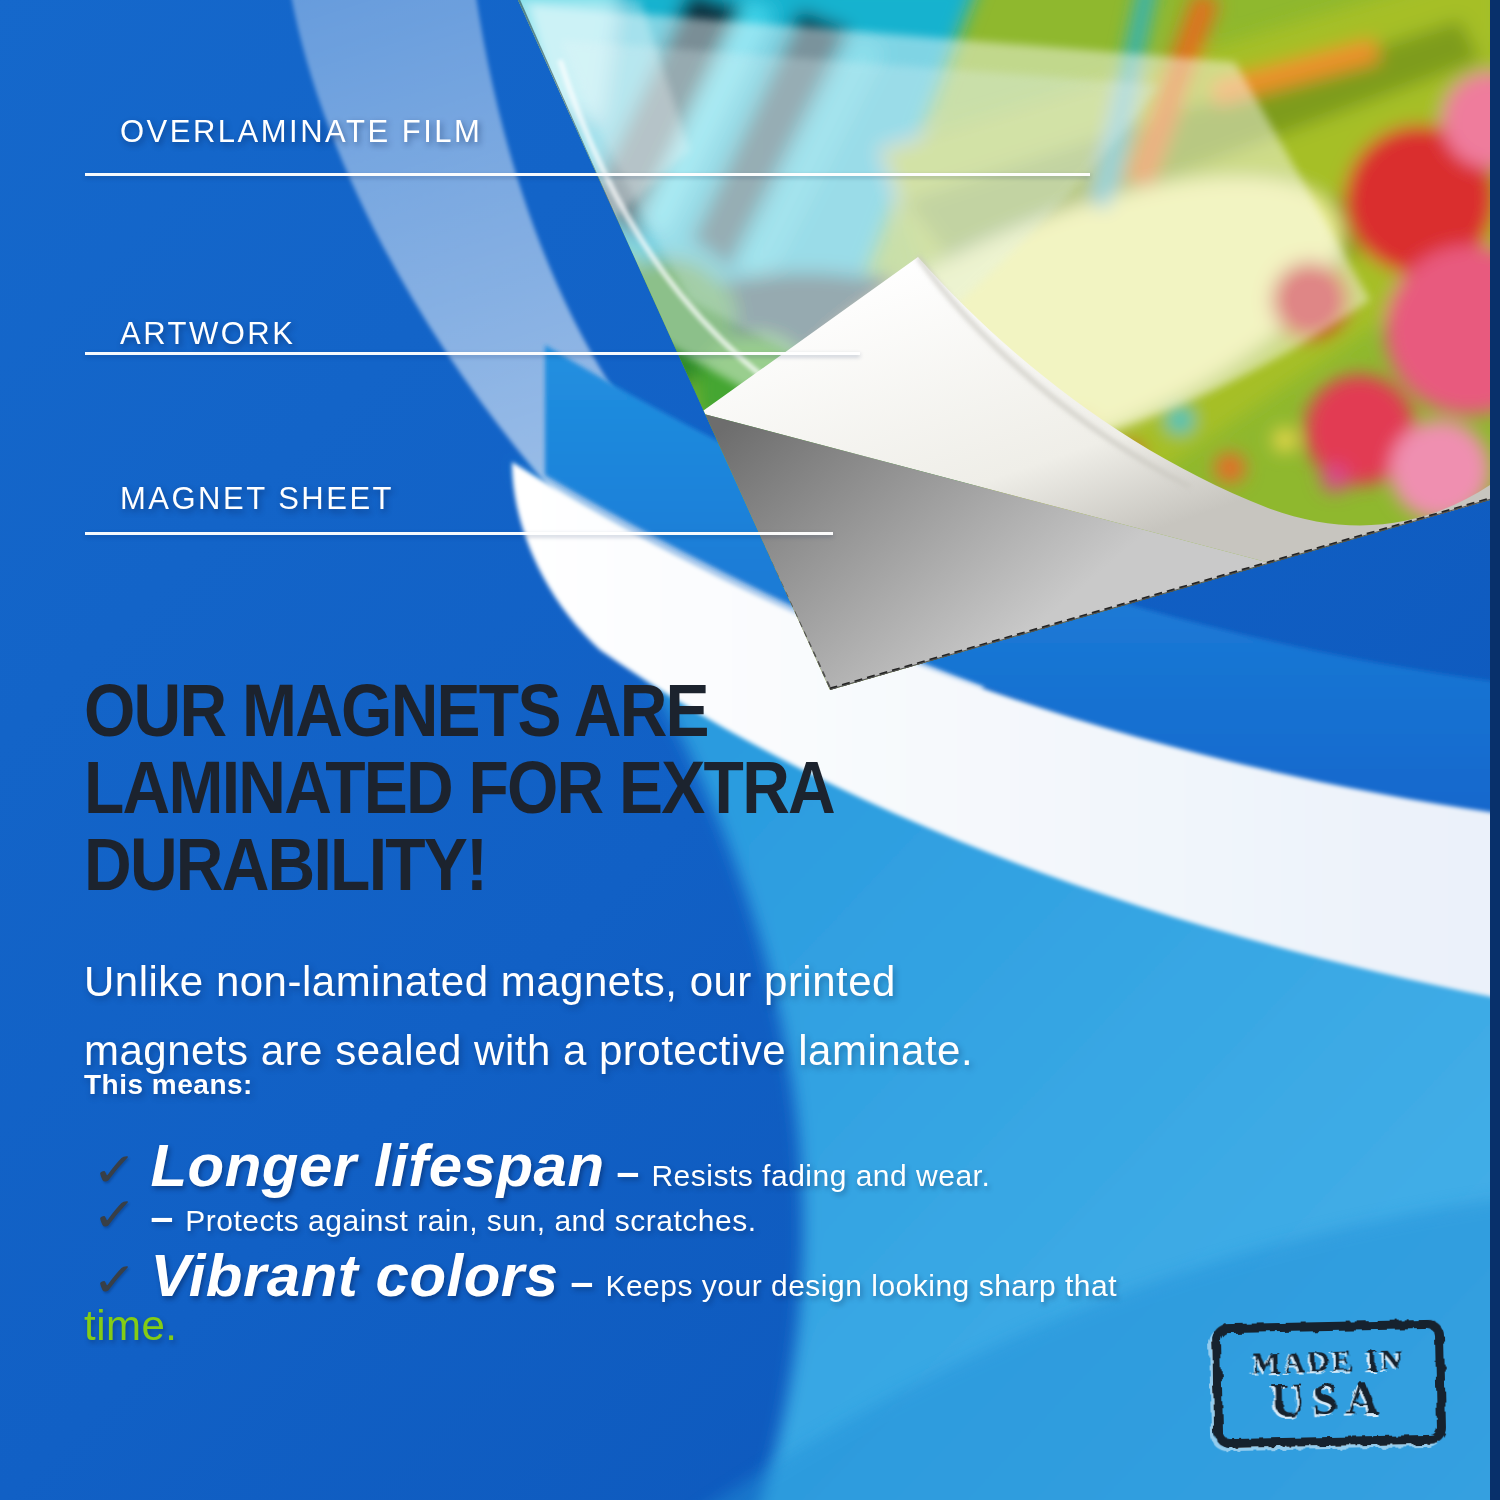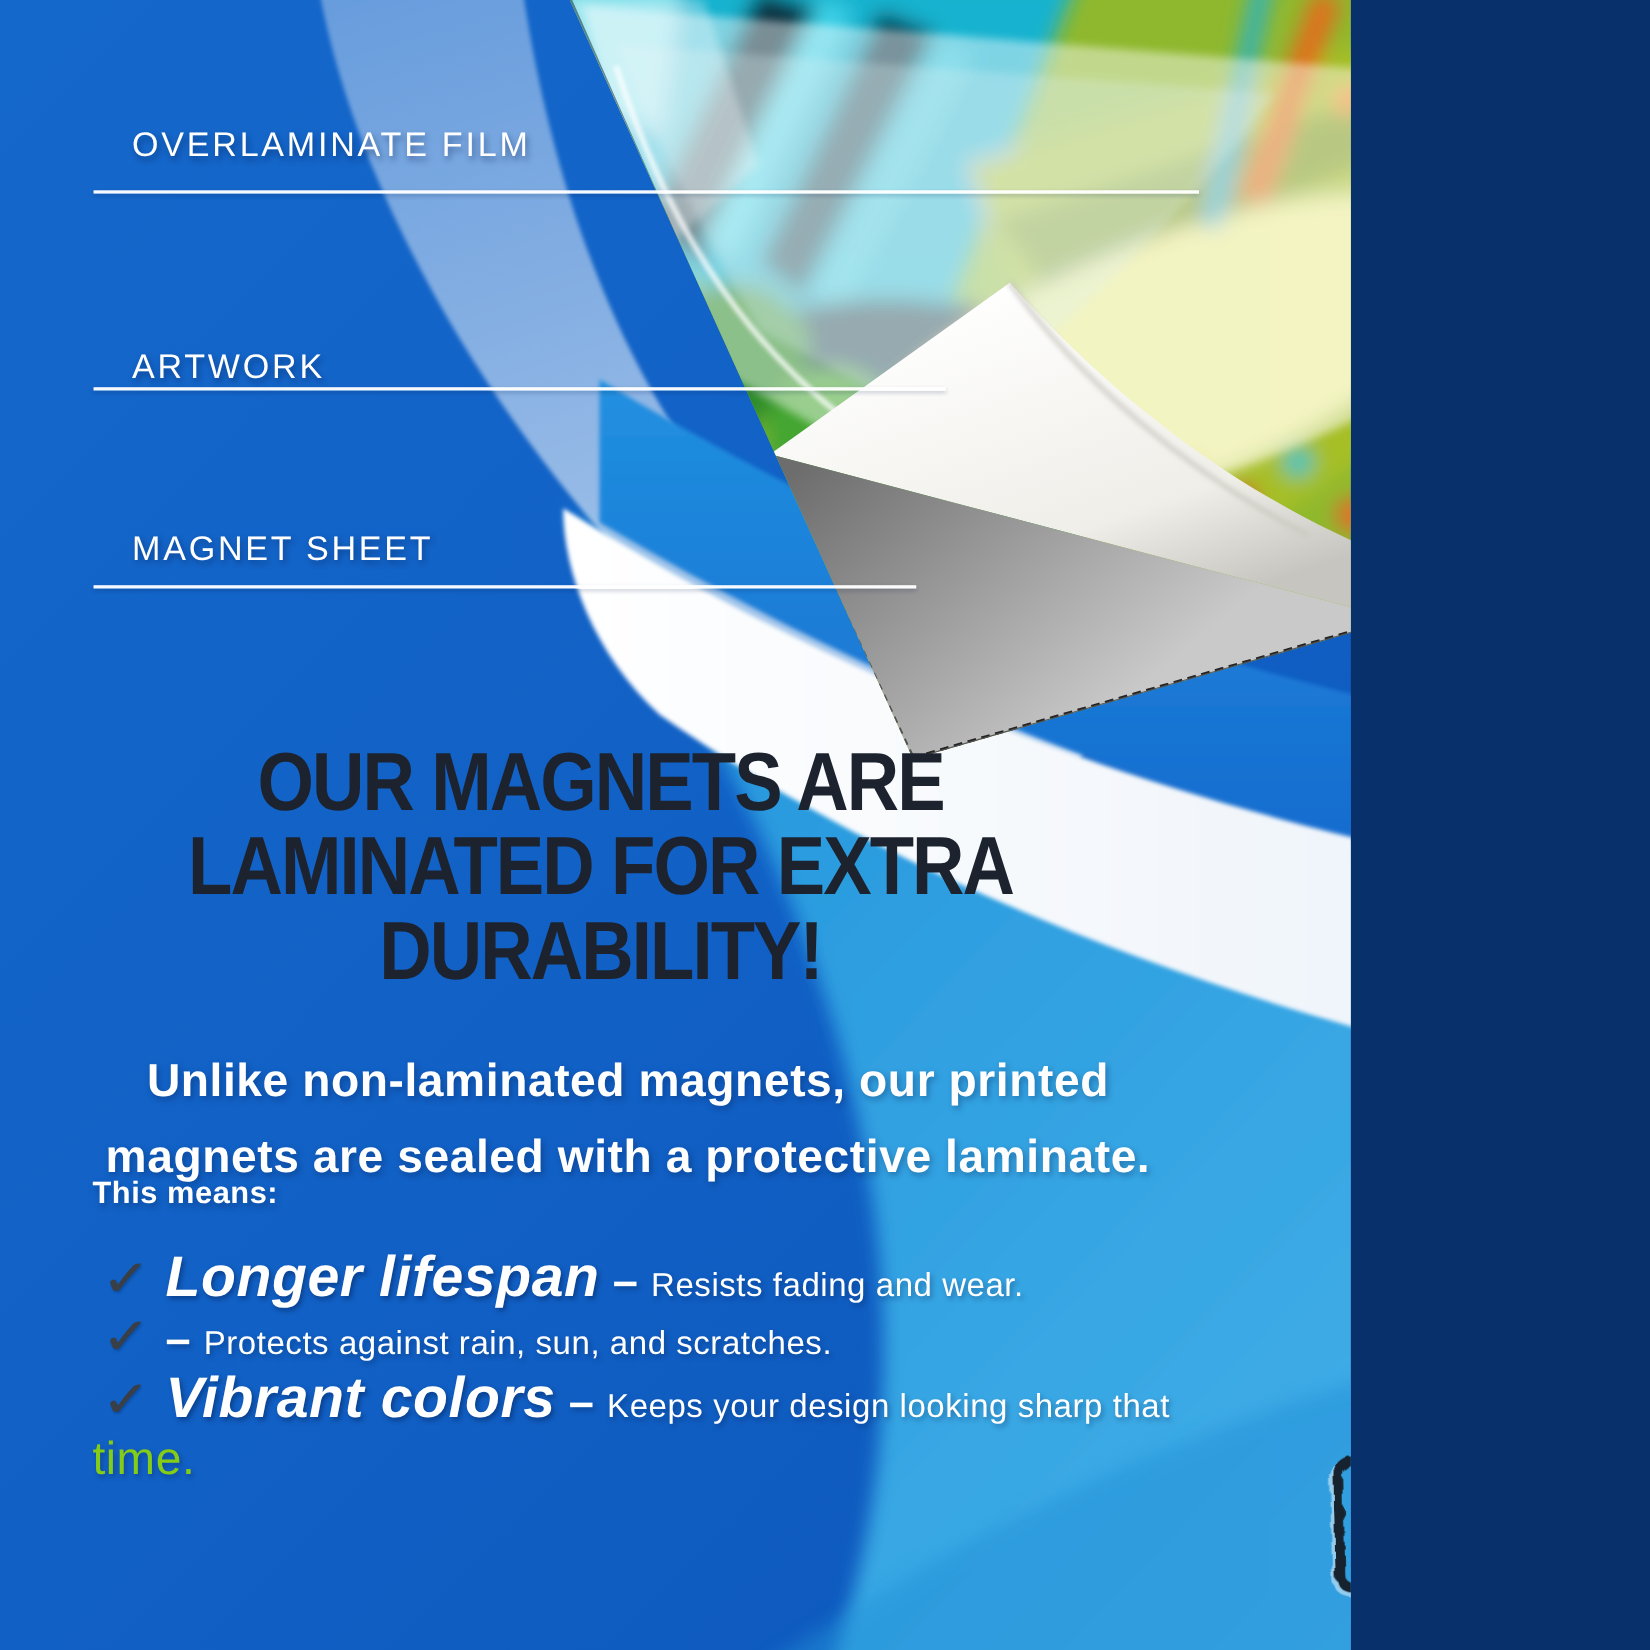--- a/index.html
+++ b/index.html
@@ -1,19 +1,18 @@
 <!DOCTYPE html>
 <html><head>
 <meta charset="utf-8">
 <style>
   html,body{margin:0;padding:0;background:#08306b;}
   .canvas{
-    position:relative;width:1228px;height:1500px;overflow:hidden;
+    position:relative;width:1490px;height:1500px;overflow:hidden;
     font-family:"Liberation Sans","DejaVu Sans",sans-serif;
-    text-align:center;
   }
   .bg-svg{position:absolute;left:0;top:0;width:1500px;height:1500px;display:block;}
 
   
   .callout-label{
     position:absolute;left:120px;color:#ffffff;
     font-size:31px;letter-spacing:2.5px;font-weight:500;
     text-shadow:2px 3px 6px rgba(0,25,70,.45);
     white-space:nowrap;
   }
@@ -27,39 +26,39 @@
     position:absolute;left:84px;top:672px;width:1050px;
     font-weight:800;font-size:75px;line-height:77px;letter-spacing:-2px;
     color:#1c232e;transform:scaleX(.88);transform-origin:left top;
     white-space:nowrap;
   }
   .headline span{display:block;}
 
   
   .intro{
     position:absolute;left:84px;top:947px;color:#fff;
-    font-size:42px;line-height:69px;font-weight:700;letter-spacing:.5px;
-    text-shadow:2px 3px 6px rgba(0,25,70,.35);white-space:nowrap;margin-left:12px;
+    font-size:42px;line-height:69px;font-weight:400;letter-spacing:.5px;
+    text-shadow:2px 3px 6px rgba(0,25,70,.35);white-space:nowrap;
   }
   .intro span{display:block;}
   .lead-in{
     position:absolute;left:84px;top:1069px;color:#fff;
     font-size:28px;font-weight:700;letter-spacing:.5px;
     text-shadow:2px 3px 6px rgba(0,25,70,.35);white-space:nowrap;
   }
   .benefit{
     position:absolute;left:95px;display:flex;align-items:baseline;white-space:nowrap;
   }
   .benefit .check{
     font-size:47px;font-weight:700;color:#383f47;margin-right:16px;
     text-shadow:1px 2px 2px rgba(0,20,50,.25);
     transform:scaleX(1.15);display:inline-block;
   }
   .benefit .btitle{
-    color:#fff;font-size:52px;font-weight:700;font-style:italic;
+    color:#fff;font-size:60px;font-weight:700;font-style:italic;
     letter-spacing:.5px;margin-right:12px;
     text-shadow:2px 3px 5px rgba(0,25,70,.45);
   }
   .benefit .bsep{
     color:#fff;font-size:41px;font-weight:600;margin-right:12px;
     text-shadow:2px 3px 5px rgba(0,25,70,.35);
   }
   .benefit .bdesc{
     color:#fff;font-size:30px;font-weight:500;letter-spacing:.5px;
     text-shadow:2px 3px 5px rgba(0,25,70,.35);

